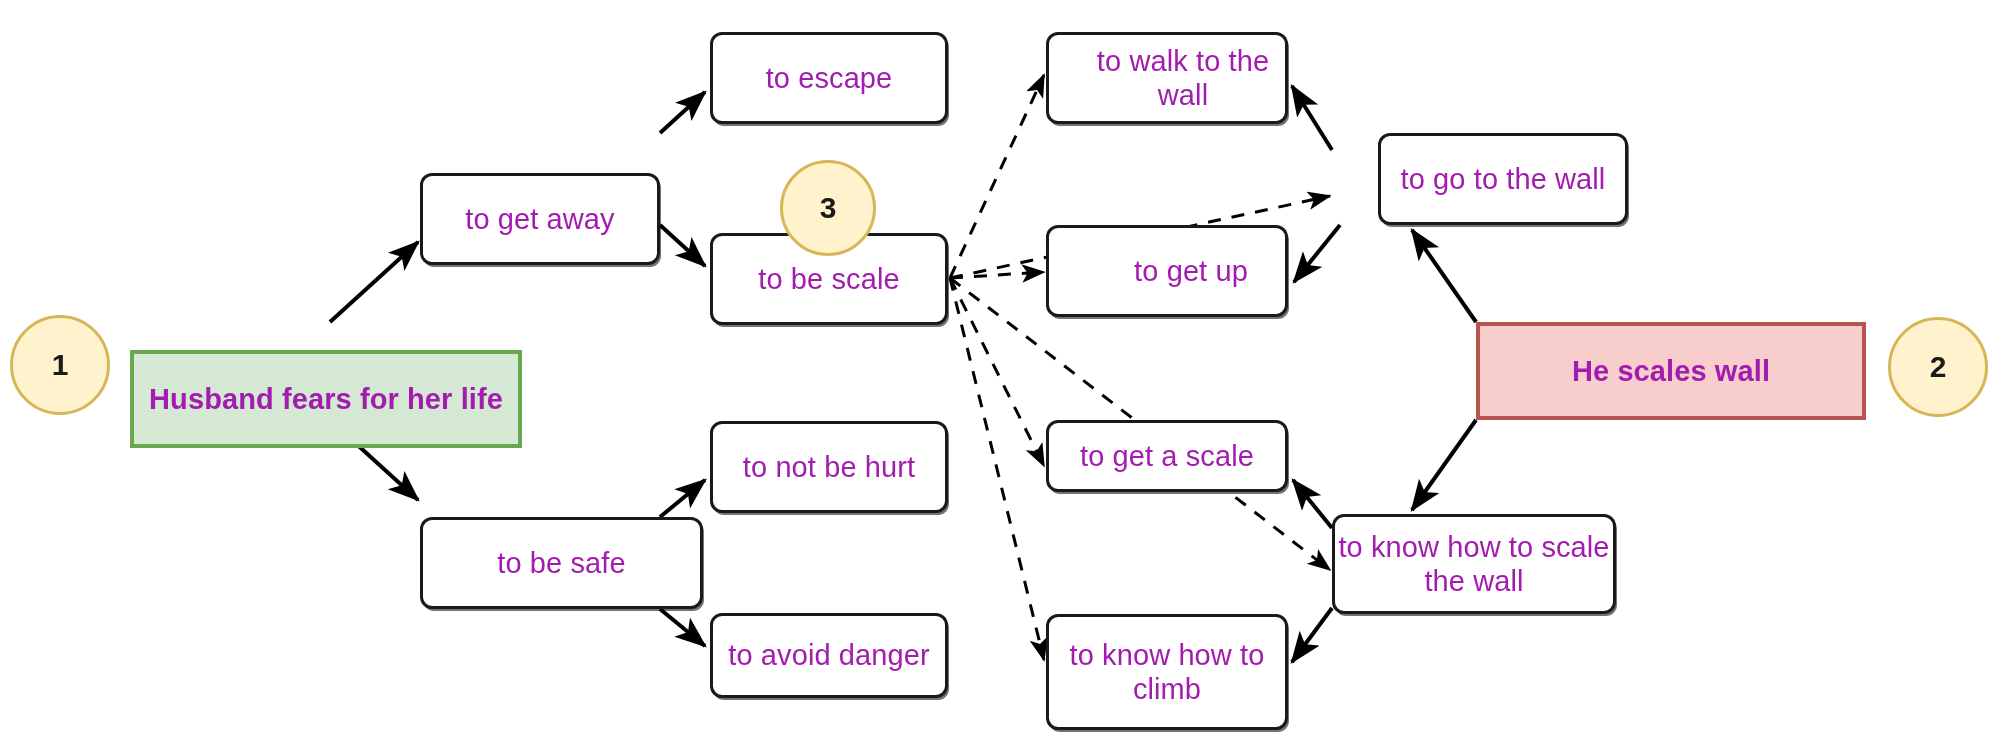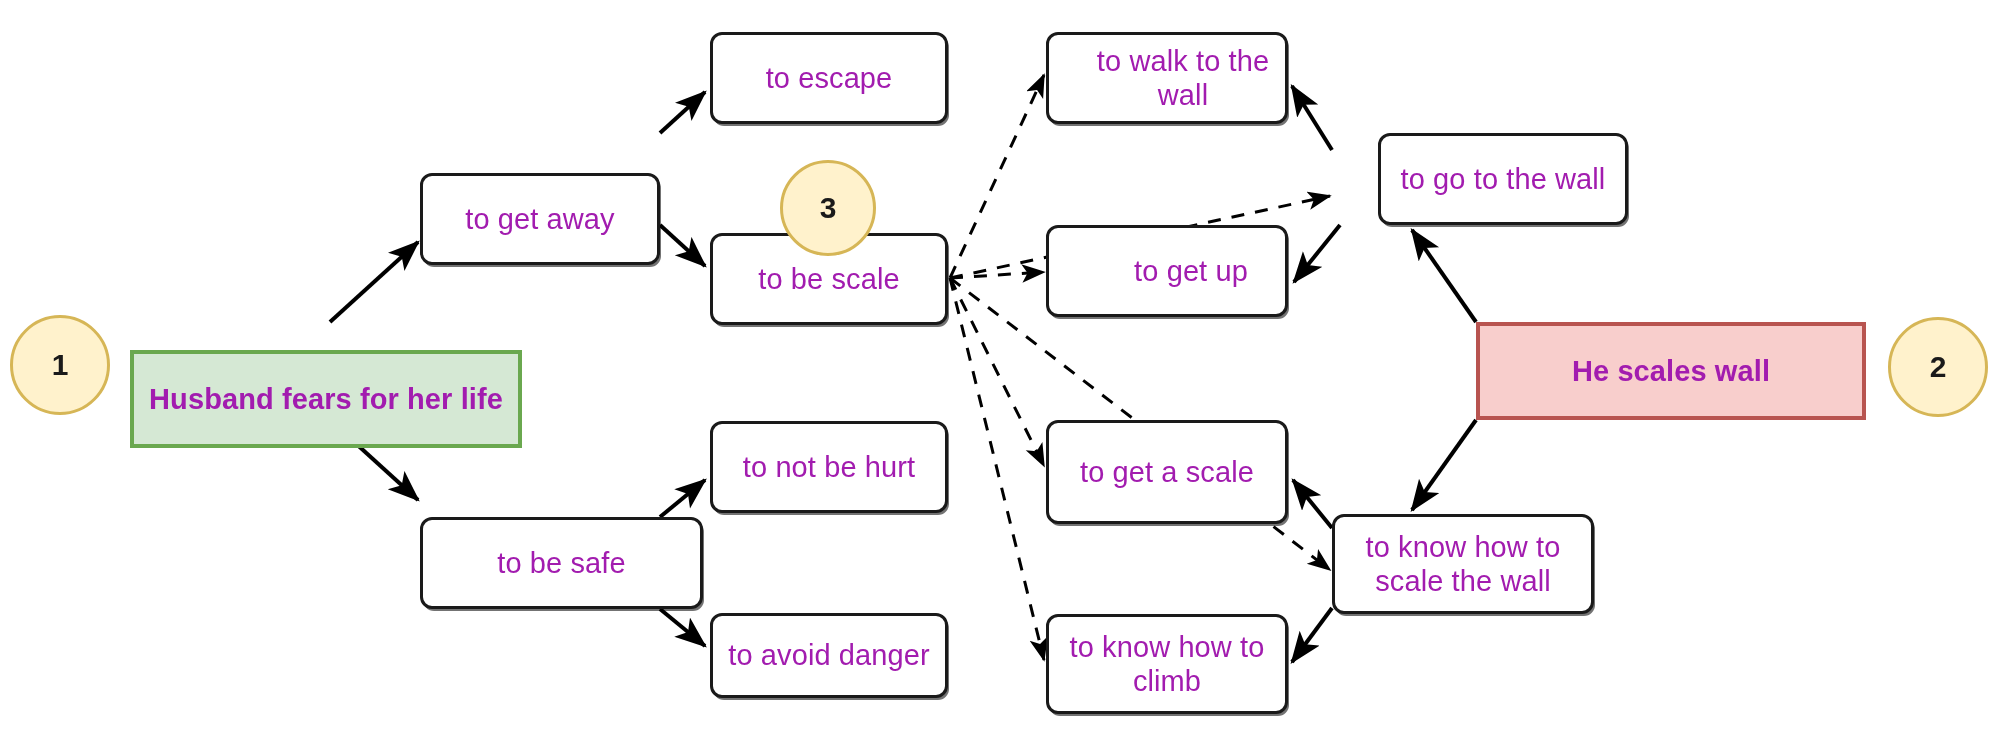--- a/index.html
+++ b/index.html
@@ -129,27 +129,27 @@
       </div>
       <div class="node" style="left: 1046px; top: 32px; width: 242px; height: 92px; padding-left: 32px;">
         <span>to walk to the wall</span>
       </div>
       <div class="node" style="left: 1332px; top: 133px; width: 250px; height: 92px; margin-left: 46px;">
         <span>to go to the wall</span>
       </div>
       <div class="node" style="left: 1046px; top: 225px; width: 242px; height: 92px; padding-left: 48px;">
         <span>to get up</span>
       </div>
-      <div class="node" style="left: 1046px; top: 420px; width: 242px; height: 104px;">
+      <div class="node" style="left: 1046px; top: 420px; width: 242px; height: 72px;">
         <span>to get a scale</span>
       </div>
-      <div class="node" style="left: 1332px; top: 514px; width: 262px; height: 100px;">
+      <div class="node" style="left: 1332px; top: 514px; width: 284px; height: 100px;">
         <span>to know how to scale the wall</span>
       </div>
-      <div class="node" style="left: 1046px; top: 614px; width: 242px; height: 100px;">
+      <div class="node" style="left: 1046px; top: 614px; width: 242px; height: 116px;">
         <span>to know how to climb</span>
       </div>
     </div>
   <div id="badge-layer">
       <div class="badge" style="left: 10px; top: 315px; width: 100px; height: 100px;">
         <span>1</span>
       </div>
       <div class="badge" style="left: 1888px; top: 317px; width: 100px; height: 100px;">
         <span>2</span>
       </div>

